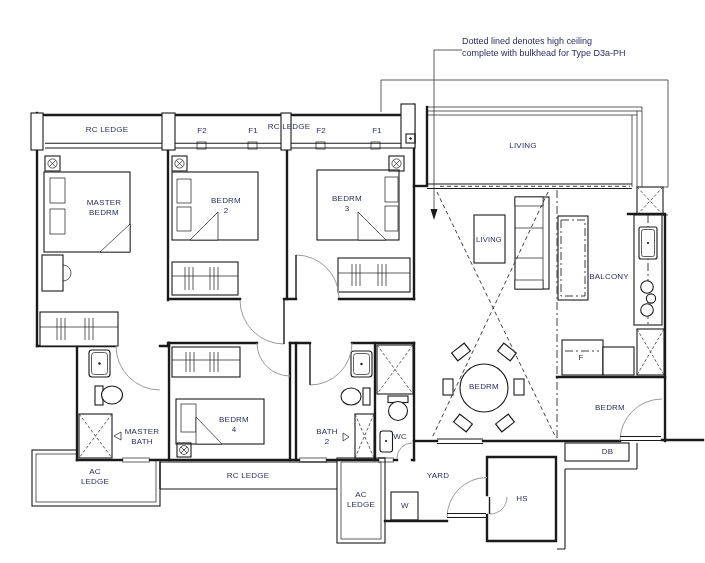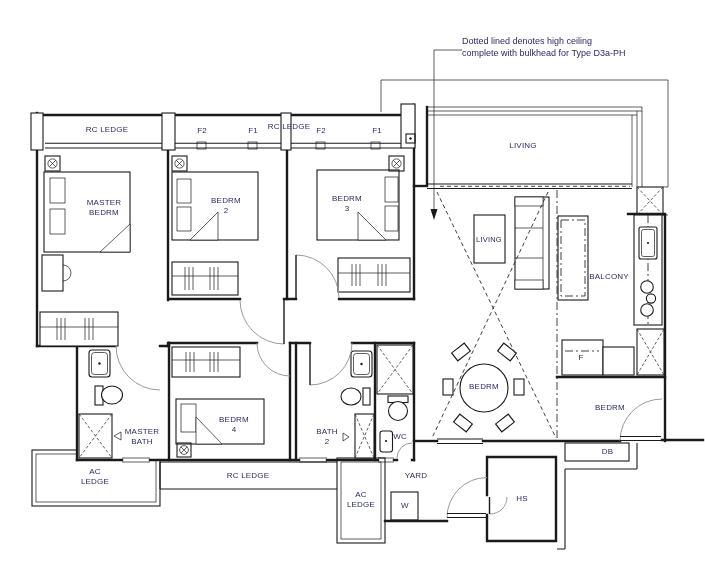--- a/index.html
+++ b/index.html
@@ -317,17 +317,17 @@
 BATH</div>
 <div class="lbl" style="left:327px;top:437px;">BATH
 2</div>
 <div class="lbl" style="left:400px;top:437px;">WC</div>
 
 <div class="lbl" style="left:95px;top:477px;">AC
 LEDGE</div>
 <div class="lbl" style="left:248px;top:476px;">RC LEDGE</div>
 <div class="lbl" style="left:361px;top:500px;">AC
 LEDGE</div>
-<div class="lbl" style="left:416px;top:476px;">YARD</div>
+<div class="lbl" style="left:438px;top:476px;">YARD</div>
 <div class="lbl" style="left:405px;top:506px;">W</div>
 <div class="lbl" style="left:522px;top:499px;">HS</div>
 
 </div>
 
 </body></html>

